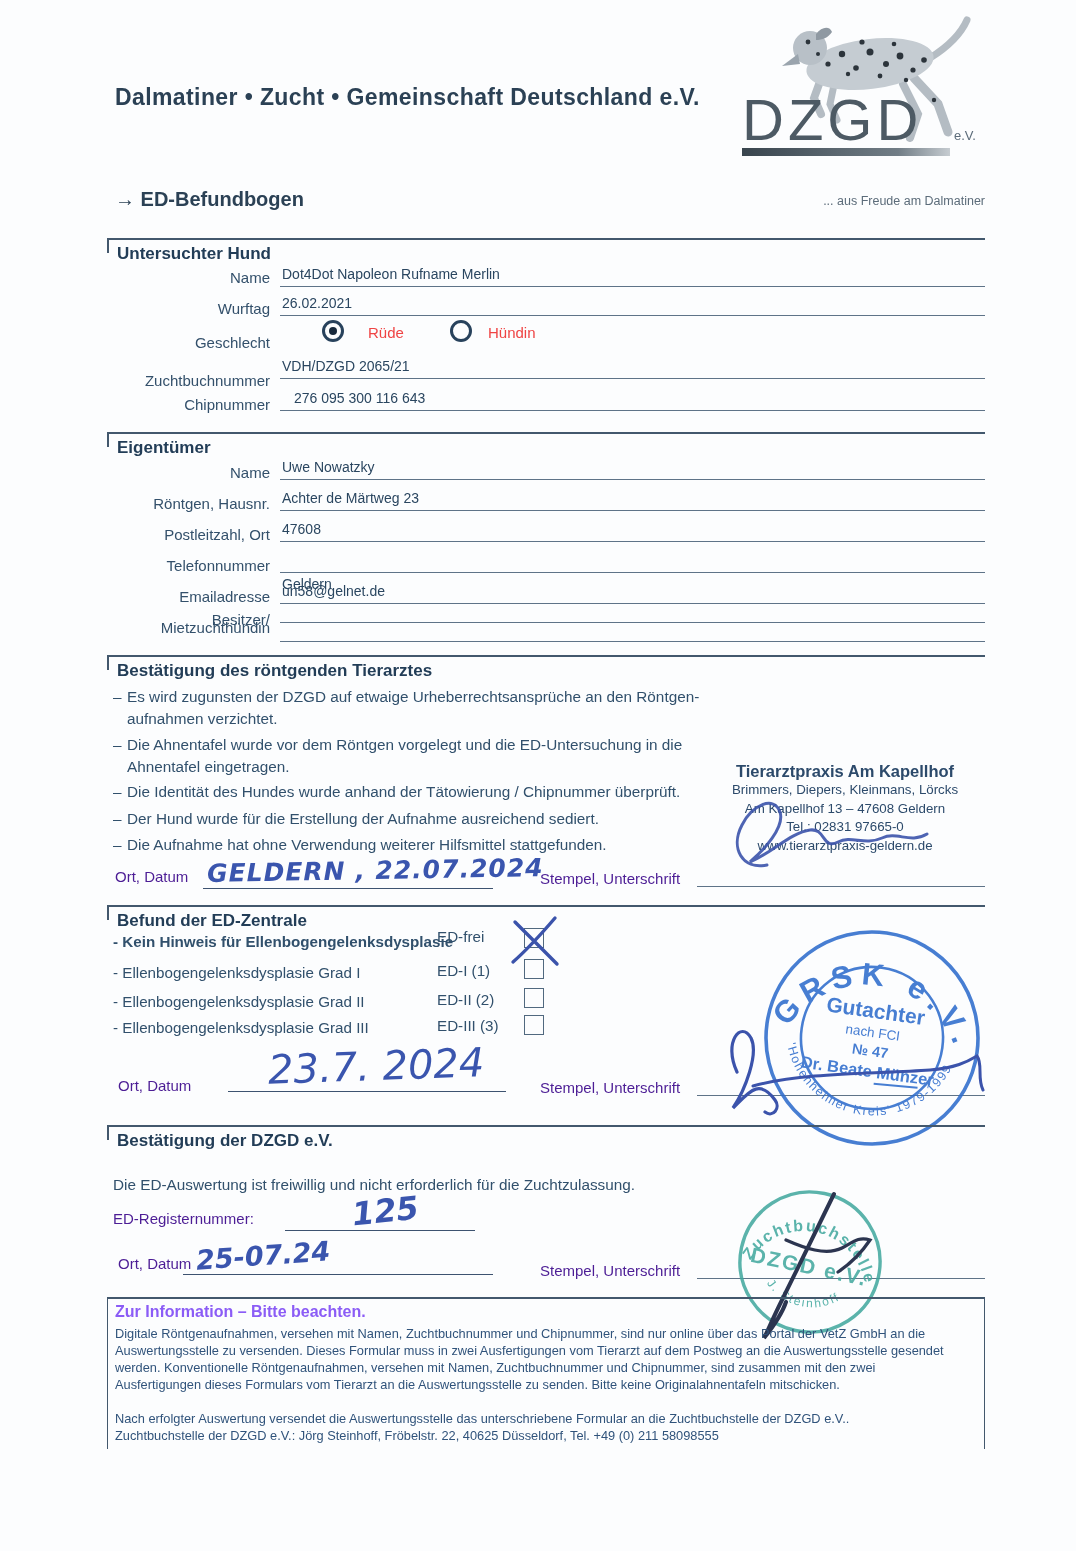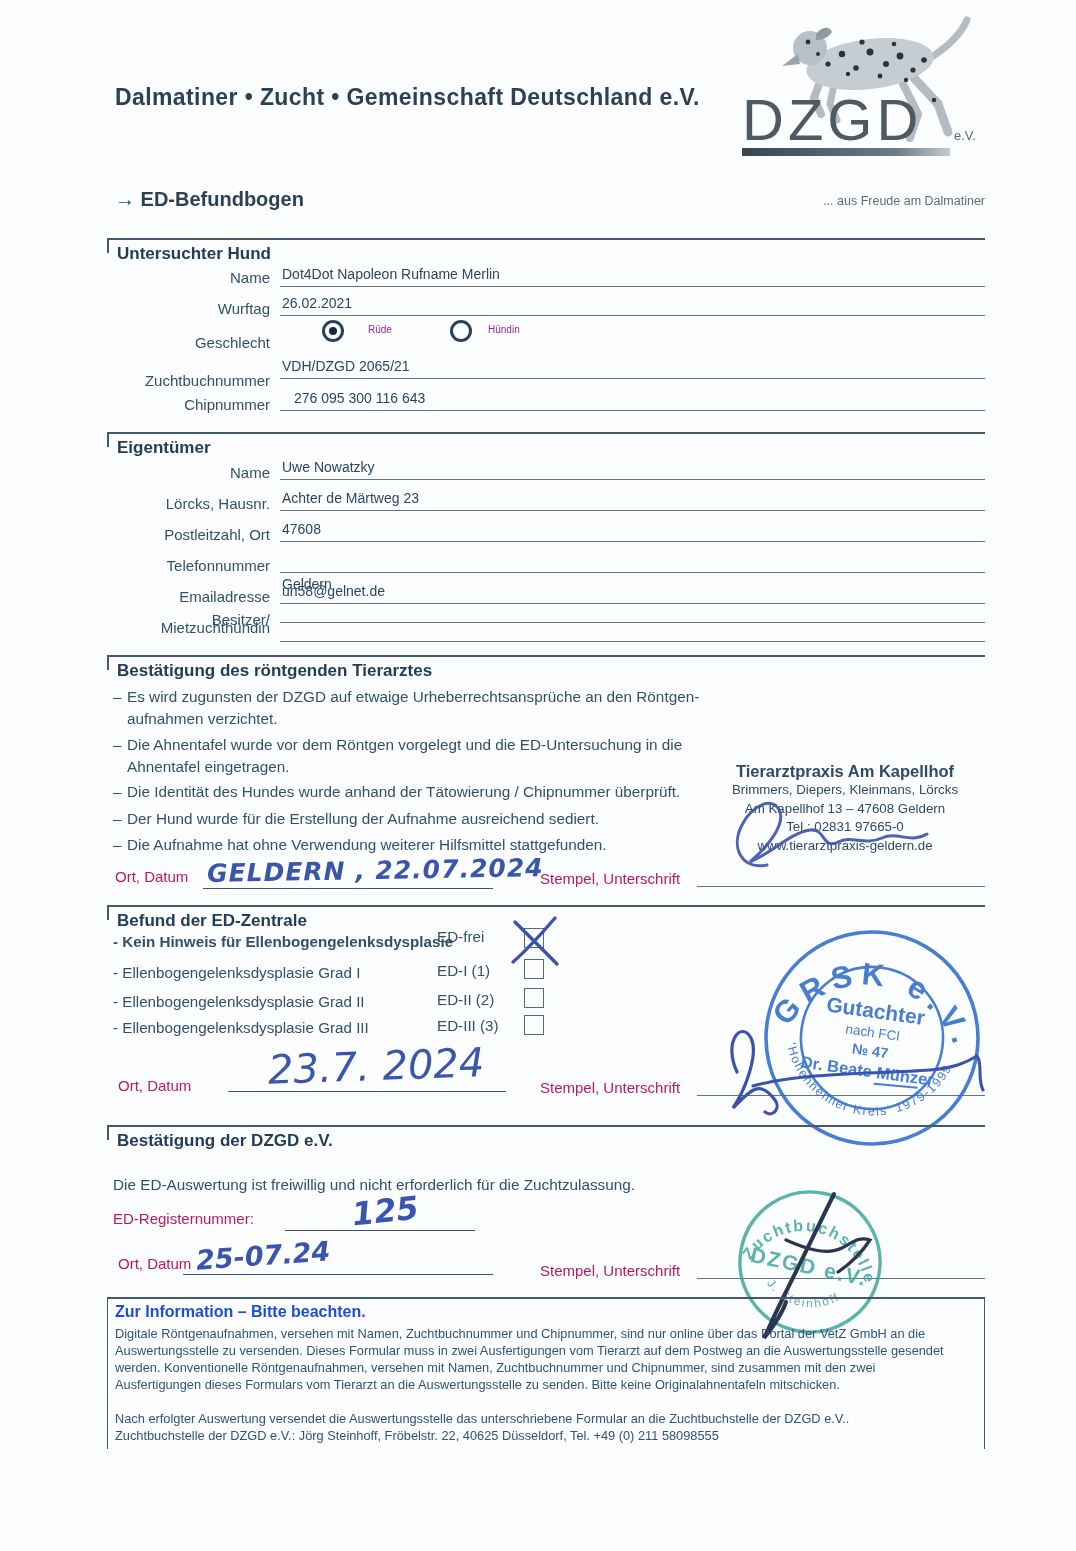--- a/index.html
+++ b/index.html
@@ -18,44 +18,44 @@
   .sec-title{position:absolute;left:117px;font-size:17px;font-weight:bold;color:#223d57;}
 
   
   .flabel{position:absolute;left:80px;width:190px;text-align:right;font-size:15px;color:#33506b;}
   .fval{position:absolute;left:282px;font-size:14px;color:#2a4660;}
   .fline{position:absolute;height:0;border-bottom:1.4px solid #5e7388;}
 
   
   .radio{position:absolute;width:22px;height:22px;border:3px solid #28425c;border-radius:50%;box-sizing:border-box;}
   .radio.sel::after{content:"";position:absolute;left:4px;top:4px;width:8px;height:8px;background:#17293c;border-radius:50%;}
-  .radio-label{position:absolute;font-size:10px;color:#a21caf;}
+  .radio-label{position:absolute;font-size:15px;color:#ef4444;}
   .cbox{position:absolute;width:20px;height:20px;border:1.7px solid #51697f;box-sizing:border-box;}
 
   
   .stmt{position:absolute;left:113px;width:600px;font-size:15.3px;line-height:22px;color:#31506c;padding-left:14px;}
   .stmt .dash{position:absolute;left:0;top:0;}
 
-  .small-label{position:absolute;font-size:15px;color:#be185d;}
+  .small-label{position:absolute;font-size:15px;color:#4c1d95;}
 
   
   .hw{position:absolute;font-family:"DejaVu Sans",sans-serif;font-style:italic;color:#3a55ae;white-space:nowrap;}
 
   
   .practice{position:absolute;left:700px;top:762px;width:290px;text-align:center;color:#2c4a6b;}
   .practice .p1{font-size:16.5px;font-weight:bold;}
   .practice .pl{font-size:13.3px;line-height:18.5px;}
 
   .ed-desc{position:absolute;left:113px;font-size:15.2px;color:#31506c;}
   .ed-code{position:absolute;left:437px;font-size:15.2px;color:#31506c;}
 
   .fineprint{position:absolute;left:115px;font-size:12.8px;color:#30537b;white-space:nowrap;}
   .info-box{position:absolute;left:107px;top:1297px;width:876px;height:150px;
             border-top:2px solid #43586d;border-left:1.6px solid #43586d;border-right:1.6px solid #43586d;}
-  .info-title{position:absolute;left:115px;top:1303px;font-size:16px;font-weight:bold;color:#1d4ed8;}
+  .info-title{position:absolute;left:115px;top:1303px;font-size:16px;font-weight:bold;color:#8b5cf6;}
 </style>
 </head>
 <body>
 
 <div class="page">
 
   <div class="org-title">Dalmatiner • Zucht • Gemeinschaft  Deutschland e.V.</div>
 
   <svg class="abs" style="left:738px;top:12px;" width="252" height="170" viewBox="0 0 252 170">
     <g>
@@ -133,21 +133,21 @@
   <div class="fval" style="top:390px;margin-left:12px;">276 095 300 116 643</div>
   <div class="fline" style="left:280px;top:410px;width:705px;"></div>
 
   <div class="sec-line" style="top:432px;"></div>
   <div class="sec-title" style="top:438px;">Eigentümer</div>
 
   <div class="flabel" style="top:464px;">Name</div>
   <div class="fval" style="top:459px;">Uwe Nowatzky</div>
   <div class="fline" style="left:280px;top:479px;width:705px;"></div>
 
-  <div class="flabel" style="top:495px;">Lörcks, Hausnr.</div>
+  <div class="flabel" style="top:495px;">Röntgen, Hausnr.</div>
   <div class="fval" style="top:490px;">Achter de Märtweg 23</div>
   <div class="fline" style="left:280px;top:510px;width:705px;"></div>
 
   <div class="flabel" style="top:526px;">Postleitzahl, Ort</div>
   <div class="fval" style="top:521px;">47608</div>
   <div class="fline" style="left:280px;top:541px;width:705px;"></div>
 
   <div class="flabel" style="top:557px;">Telefonnummer</div>
   <div class="fval" style="top:576px;text-align:right;">Geldern</div>
   <div class="fline" style="left:280px;top:572px;width:705px;"></div>

